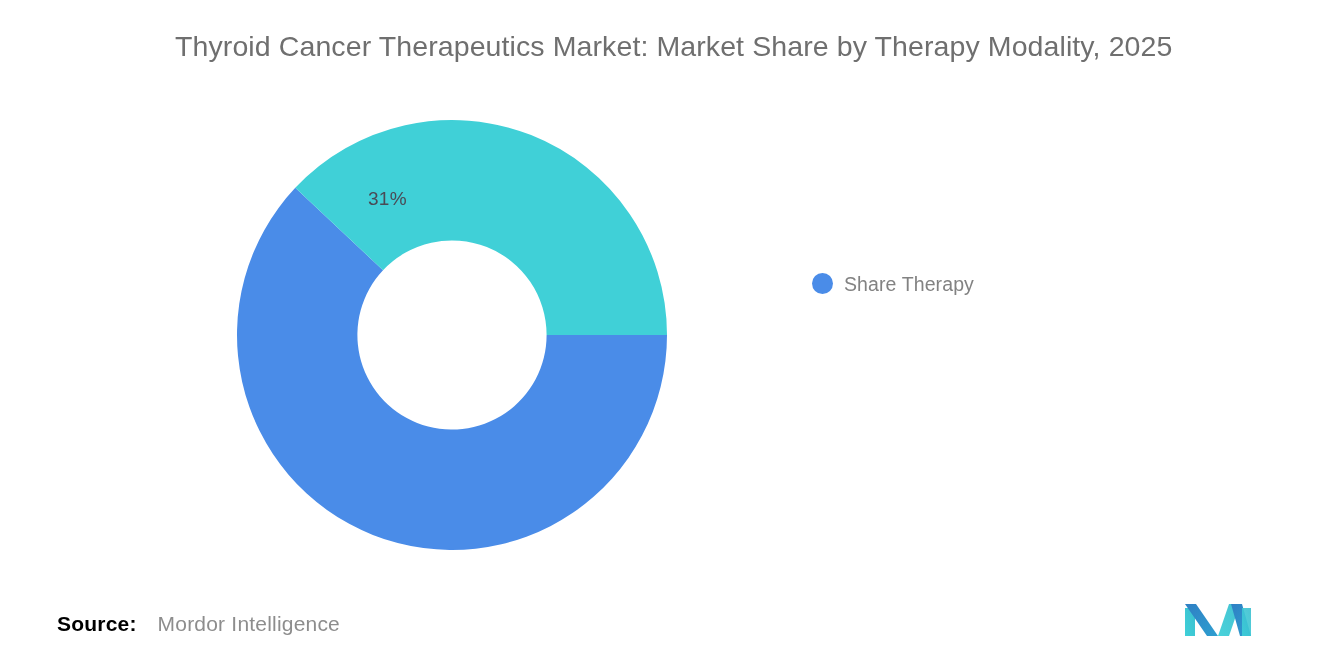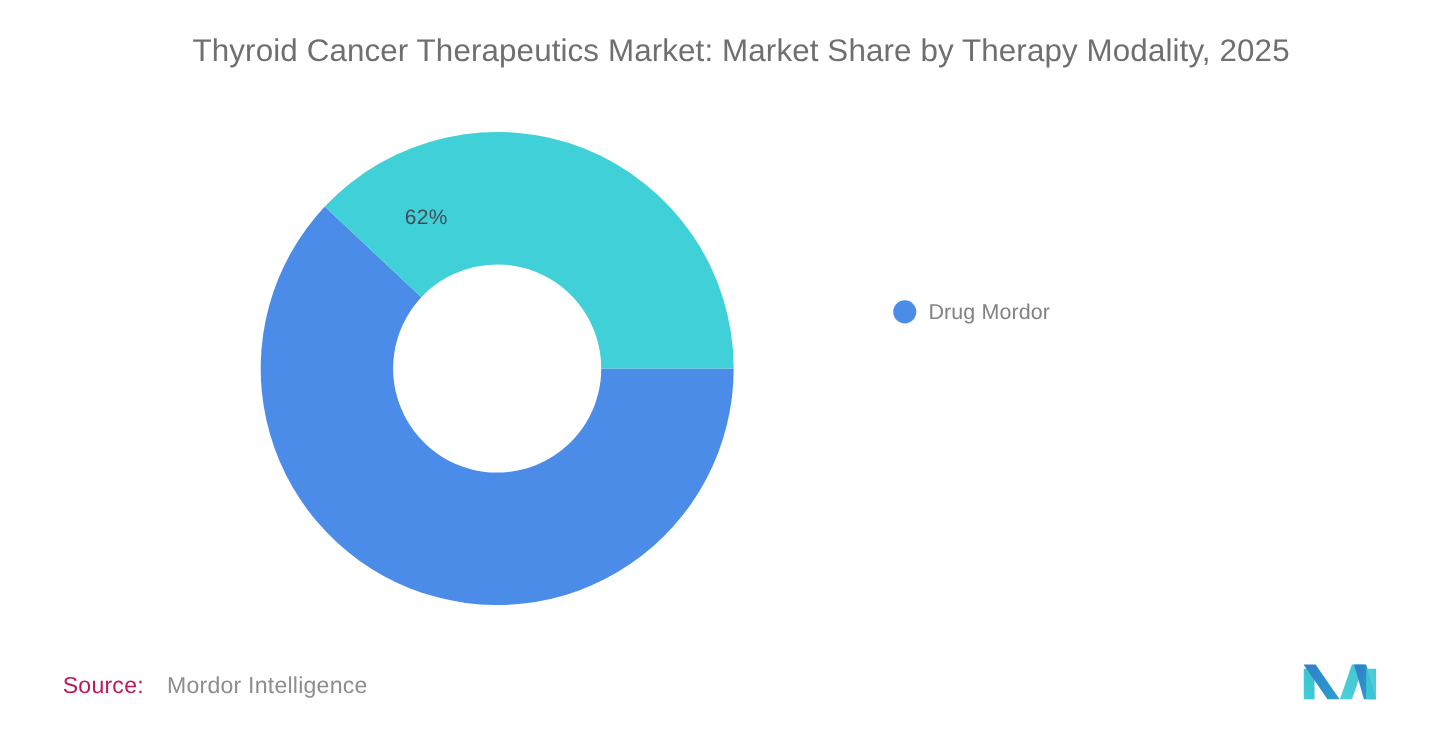--- a/index.html
+++ b/index.html
@@ -86,22 +86,22 @@
   
   .source-line {
     position: absolute;
     left: 57px;
     top: 612px;
     font-size: 21px;
     letter-spacing: 0.2px;
     white-space: nowrap;
   }
   .source-key {
-    font-weight: 400;
-    color: #be185d;
+    font-weight: 700;
+    color: #000000;
   }
   .source-val {
     font-weight: 400;
     color: #8d8d8d;
     margin-left: 21px;
   }
 
   .brand-logo {
     position: absolute;
     left: 1185px;
@@ -119,26 +119,26 @@
   <svg class="donut-svg" viewBox="0 0 430 430">
 
     <path fill="#4a8ce8" d="M 430.00 215.00 A 215 215 0 1 1 58.27 67.82 L 146.04 150.24 A 94.60 94.60 0 1 0 309.60 215.00 Z"></path>
 
     <path fill="#40d0d7" d="M 58.27 67.82 A 215 215 0 0 1 430.00 215.00 L 309.60 215.00 A 94.60 94.60 0 0 0 146.04 150.24 Z"></path>
   </svg>
   <div style="position:absolute;left:0;top:0;width:430px;height:430px;pointer-events:none;">
   </div>
 </div>
 
-<div class="slice-label">62%</div>
+<div class="slice-label">31%</div>
 
 <div class="legend">
   <div class="legend-row">
     <span class="legend-swatch" style="background:#4a8ce8;"></span>
-    <span class="legend-label">Drug Mordor</span>
+    <span class="legend-label">Share Therapy</span>
   </div>
 </div>
 
 <div class="source-line">
   <span class="source-key">Source:</span><span class="source-val">Mordor Intelligence</span>
 </div>
 
 <svg class="brand-logo" viewBox="0 0 66 38">
   <defs>
     <linearGradient id="gTeal" x1="0" y1="1" x2="1" y2="0">

